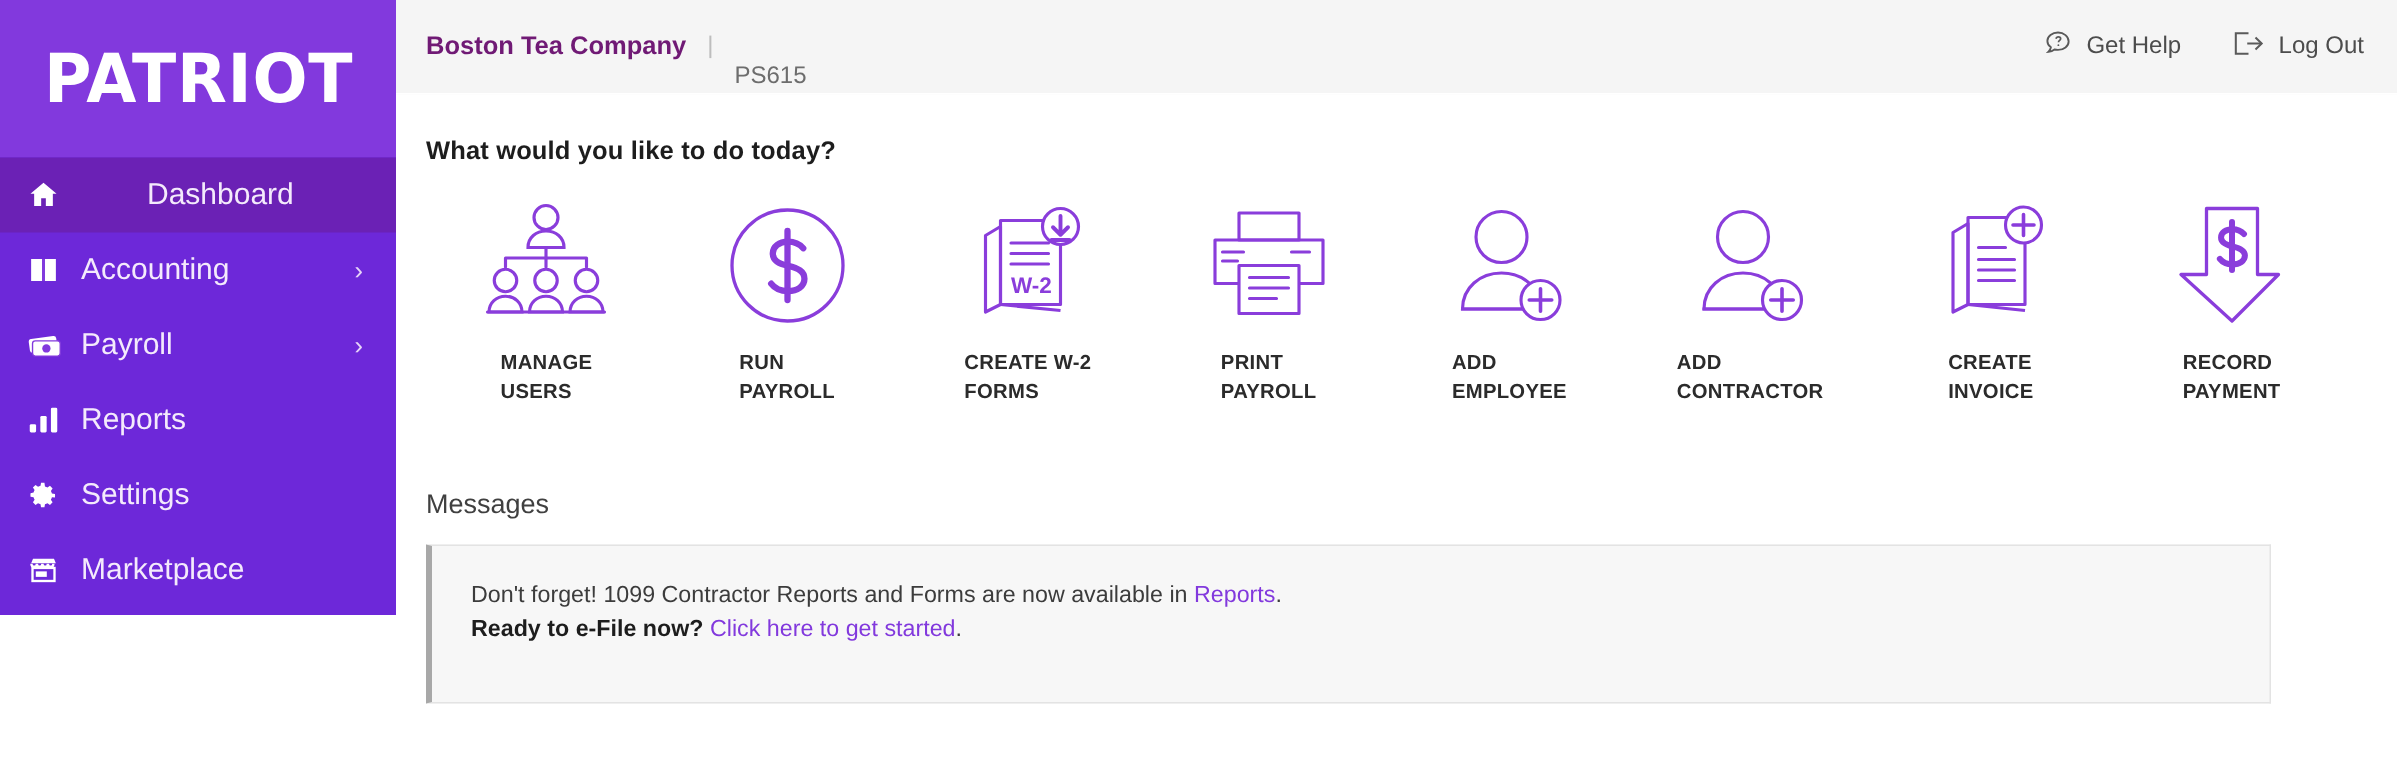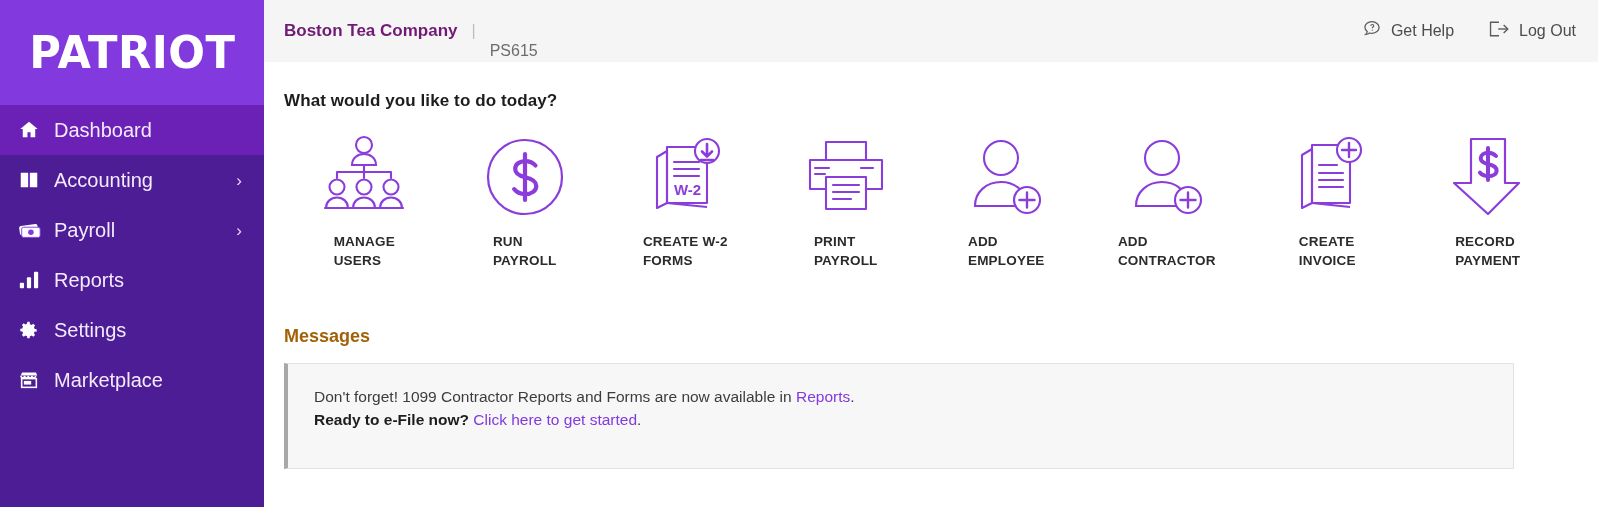--- a/index.html
+++ b/index.html
@@ -6,22 +6,22 @@
   html, body {
     width: 1598px; height: 507px;
     background: #ffffff;
     font-family: "Liberation Sans", sans-serif;
     overflow: hidden;
   }
   .app { display: flex; width: 1598px; height: 507px; }
 
   
   .sidebar {
-    width: 264px; flex: 0 0 264px; height: 507px;
-    background: #4c1d95;
+    width: 264px; flex: 0 0 264px; height: 410px;
+    background: #6d28d9;
     position: relative;
   }
   .logo-area {
     height: 105px;
     display: flex; align-items: center; justify-content: center;
     background: #8239dd;
   }
   .logo-text {
     color: #ffffff;
     font-size: 45px;
@@ -31,21 +31,21 @@
     font-family: "DejaVu Sans", sans-serif;
   }
   .nav-item {
     height: 50px;
     display: flex; align-items: center;
     padding-left: 18px; padding-right: 18px;
     color: #ffffff;
     cursor: pointer;
     position: relative;
   }
-  .nav-item.active { background: #6b21b5; }
+  .nav-item.active { background: #6b21b5; gap: 44px; }
   .nav-ico {
     width: 28px; flex: 0 0 28px;
     display: flex; align-items: center; justify-content: flex-start;
     color: #ffffff;
   }
   .nav-label {
     font-size: 20px;
     color: #f4eafc;
     margin-left: 8px;
     font-weight: 400;
@@ -90,21 +90,21 @@
   .tile-icon {
     height: 88px;
     display: flex; align-items: center; justify-content: center;
   }
   .tile-label {
     margin-top: 12px;
     font-size: 13.5px; font-weight: bold; color: #2b2b2b;
     text-align: left; line-height: 1.38; letter-spacing: 0.2px;
   }
 
-  .messages-title { margin-top: 56px; font-size: 18px; font-weight: bold; color: #a16207; }
+  .messages-title { margin-top: 56px; font-size: 18px; font-weight: normal; color: #404040; }
   .message-panel {
     margin-top: 16px; margin-right: 84px;
     background: #f7f7f7;
     border: 1px solid #e3e3e3;
     border-left: 4px solid #a8a8a8;
     padding: 22px 26px 24px 26px;
     min-height: 106px;
   }
   .msg-line { font-size: 15.5px; color: #3c3c3c; line-height: 1.45; }
   .msg-line + .msg-line { }

